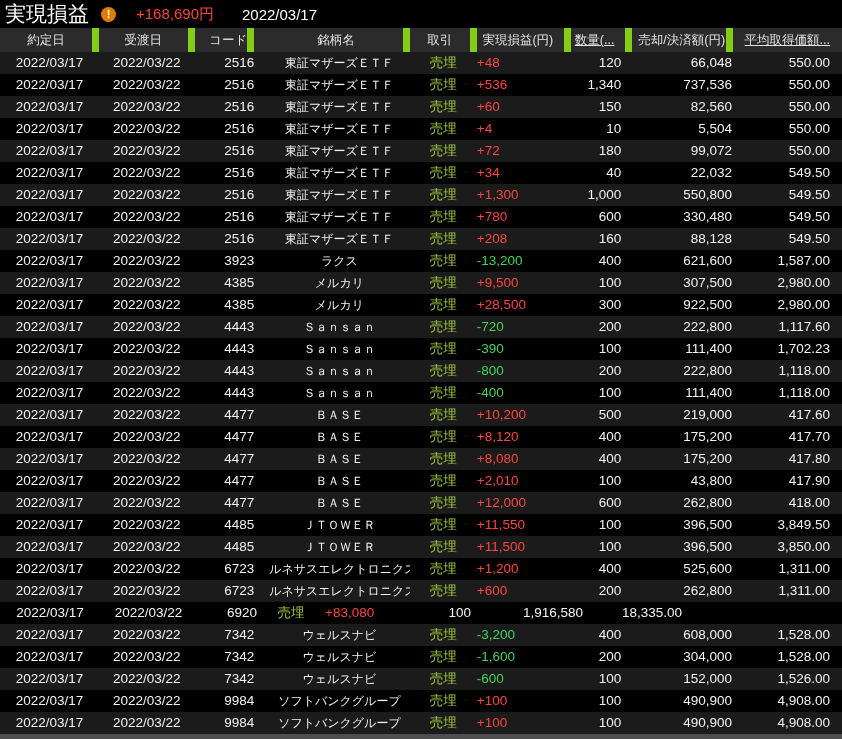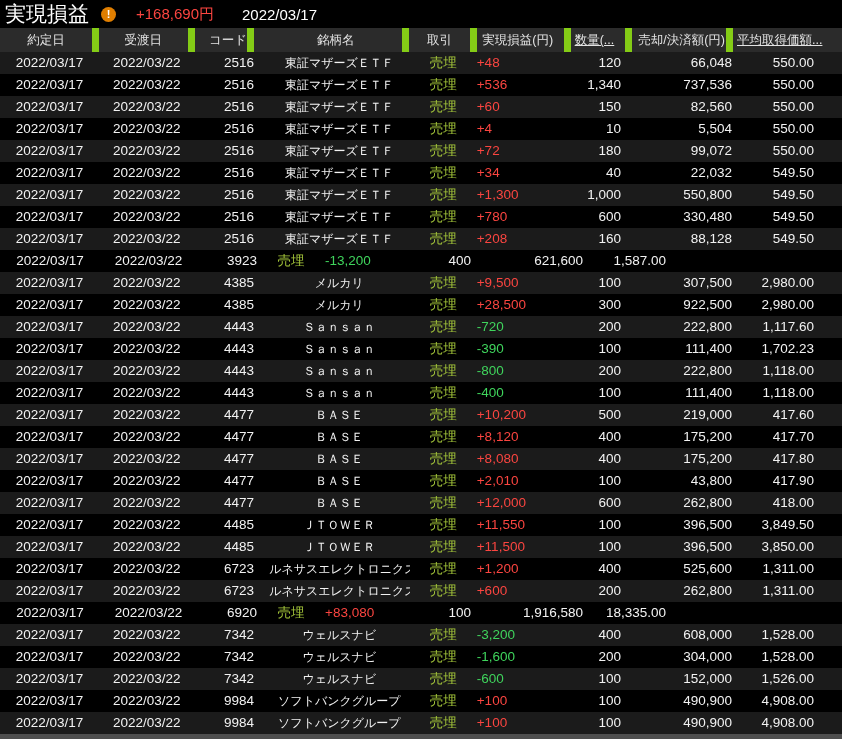--- a/index.html
+++ b/index.html
@@ -38,21 +38,21 @@
 
   
   .col-trade_date { width:100px; text-align:center; }
   .col-settle_date{ width:97px;  text-align:center; }
   .col-code       { width:60px;  text-align:right; padding-left:7px; }
   .col-name       { width:148px; text-align:center; padding-left:6px; font-size:12px;margin-left:9px; }
   .col-action     { width:68px;  text-align:center; }
   .col-pl         { width:95px;  padding-right:5px; }
   .col-qty        { width:62px;  text-align:right; padding-right:11px; }
   .col-amount     { width:102px; text-align:right; padding-right:1px; }
-  .col-avg_price  { width:110px; text-align:right; padding-right:28px; }
+  .col-avg_price  { width:110px; text-align:right; padding-right:12px; }
   .hcell.col-name { font-size:12.5px; }
 
   .cell.col-action { color:var(--act,#a4c63a); }
   .cell.pos { color:var(--pos,#fb4540); }
   .cell.neg { color:var(--neg,#3fd45c); }
 
   
   .hscroll { position:absolute; left:0; bottom:0; width:842px; height:5px; background:#4f4f4f; }
 </style>
 </head>
@@ -174,20 +174,21 @@
     <div class="cell col-action">売埋</div>
     <div class="cell col-pl pos">+208</div>
     <div class="cell col-qty">160</div>
     <div class="cell col-amount">88,128</div>
     <div class="cell col-avg_price">549.50</div>
   </div>
     <div class="row">
     <div class="cell col-trade_date">2022/03/17</div>
     <div class="cell col-settle_date">2022/03/22</div>
     <div class="cell col-code">3923</div>
+    <div class="cell col-name">ラクス</div>
     <div class="cell col-action">売埋</div>
     <div class="cell col-pl neg">-13,200</div>
     <div class="cell col-qty">400</div>
     <div class="cell col-amount">621,600</div>
     <div class="cell col-avg_price">1,587.00</div>
   </div>
     <div class="row">
     <div class="cell col-trade_date">2022/03/17</div>
     <div class="cell col-settle_date">2022/03/22</div>
     <div class="cell col-code">4385</div>

